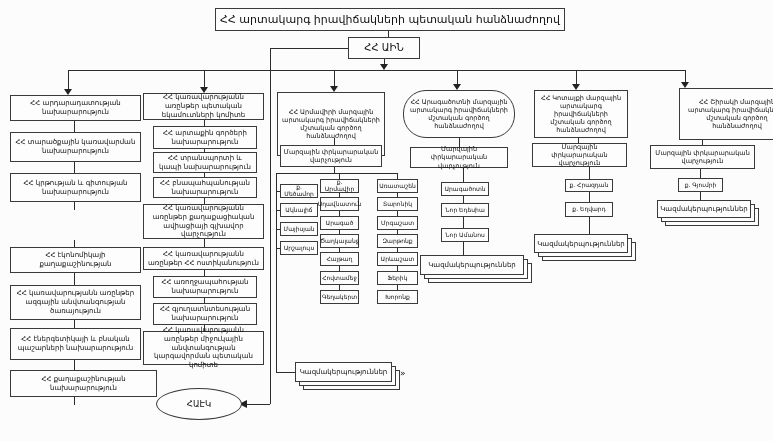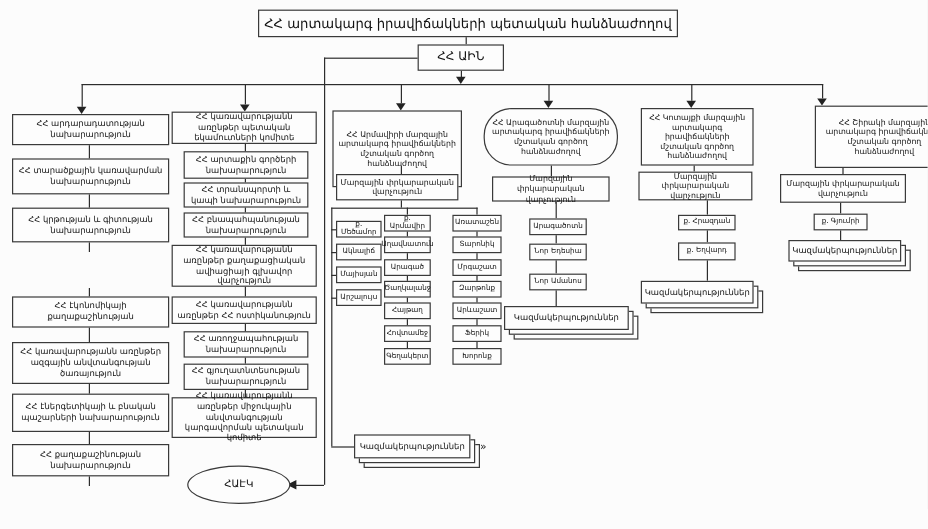--- a/index.html
+++ b/index.html
@@ -49,21 +49,21 @@
   <div class="ad" style="left:572px;top:84px;"></div>
   <div class="ln" style="left:685px;top:70px;width:1px;height:12px;"></div>
   <div class="ad" style="left:681px;top:82px;"></div>
 
   <div class="bx" style="left:10px;top:95px;width:131px;height:26px;">ՀՀ արդարադատության նախարարություն</div>
   <div class="bx" style="left:10px;top:132px;width:131px;height:30px;">ՀՀ տարածքային կառավարման նախարարություն</div>
   <div class="bx" style="left:10px;top:173px;width:131px;height:29px;">ՀՀ կրթության և գիտության նախարարություն</div>
   <div class="bx" style="left:10px;top:247px;width:131px;height:26px;">ՀՀ էկոնոմիկայի քաղաքաշինության</div>
   <div class="bx" style="left:10px;top:285px;width:131px;height:35px;">ՀՀ կառավարությանն առընթեր ազգային անվտանգության ծառայություն</div>
   <div class="bx" style="left:10px;top:328px;width:131px;height:32px;">ՀՀ էներգետիկայի և բնական պաշարների նախարարություն</div>
-  <div class="bx" style="left:10px;top:370px;width:131px;height:27px;">ՀՀ քաղաքաշինության նախարարություն</div>
+  <div class="bx" style="left:10px;top:370px;width:147px;height:27px;">ՀՀ քաղաքաշինության նախարարություն</div>
   <div class="ln" style="left:74px;top:121px;width:1px;height:11px;"></div>
   <div class="ln" style="left:74px;top:162px;width:1px;height:11px;"></div>
   <div class="ln" style="left:74px;top:202px;width:1px;height:8px;"></div>
   <div class="ln" style="left:74px;top:240px;width:1px;height:7px;"></div>
   <div class="ln" style="left:74px;top:273px;width:1px;height:12px;"></div>
   <div class="ln" style="left:74px;top:320px;width:1px;height:8px;"></div>
   <div class="ln" style="left:74px;top:360px;width:1px;height:10px;"></div>
   <div class="ln" style="left:74px;top:397px;width:1px;height:8px;"></div>
 
   <div class="bx" style="left:143px;top:93px;width:121px;height:27px;">ՀՀ կառավարությանն առընթեր պետական եկամուտների կոմիտե</div>

